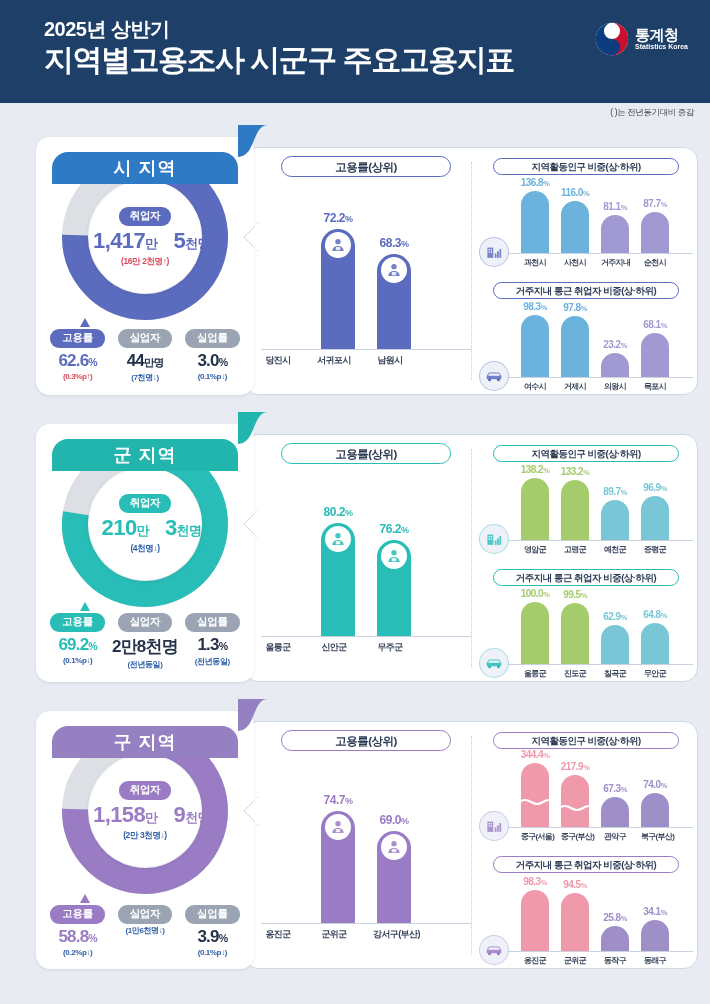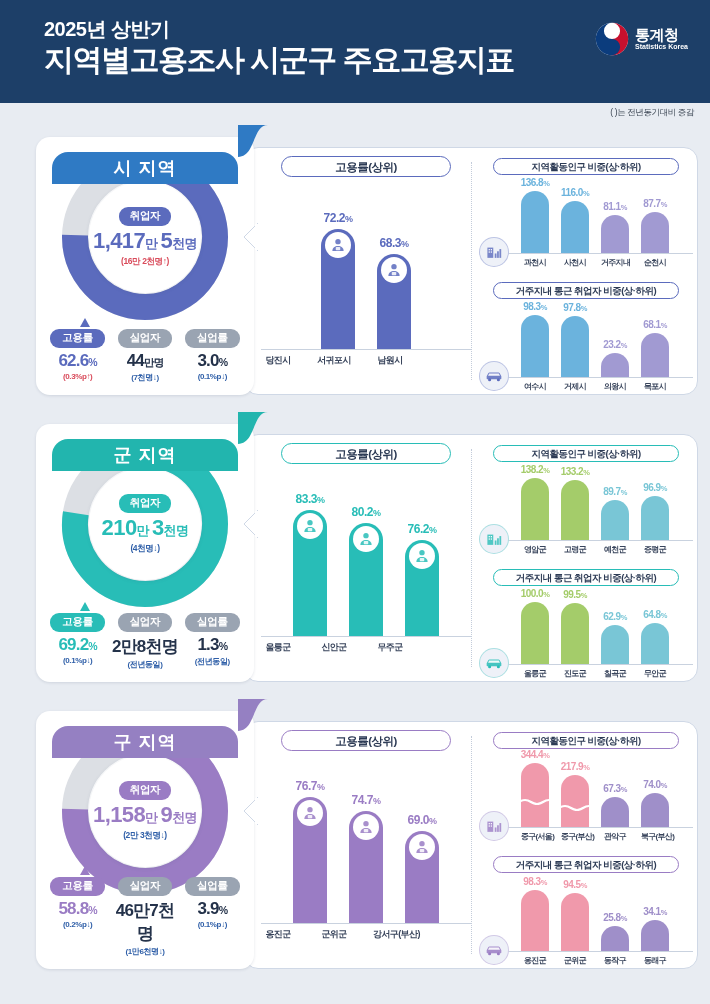--- a/index.html
+++ b/index.html
@@ -133,21 +133,21 @@
     font-size: 10.5px;
     font-weight: bold;
     letter-spacing: -0.3px;
   }
   .donut-big {
     font-size: 13px;
     font-weight: bold;
     letter-spacing: -0.6px;
     white-space: nowrap;
   }
-  .donut-big .n { font-size: 22px; }
+  .donut-big .n { font-size: 22px; margin-left: 13px; }
   .donut-delta {
     font-size: 8.5px;
     font-weight: bold;
     letter-spacing: -0.4px;
     color: #2f5fa8;
     white-space: nowrap;
   }
   .donut-delta.up { color: #d94a5a; }
 
   
@@ -489,32 +489,20 @@
     <div class="section">
       <div class="sec-tab-ear"><svg viewBox="0 0 30 32" width="30" height="32">
           <path d="M0 0h30c-16 0-12 32-30 32z" fill="#22b5ae"></path>
         </svg></div>
       <div class="sec-tab" style="background:#22b5ae">군 지역</div>
       <div class="right-card">
         <div class="panel-left">
           <div class="cap-pill cap-main" style="border-color:#28bdb7">고용률(상위)</div>
           <div class="bars bars-main">
             <div class="bar-col">
-              <div class="bar-val" style="color:#28bdb7;bottom:130px">83.3<span class="pc">%</span></div>
-              <div class="bar-rect" style="height:126px;background:#28bdb7">
-                <span class="bar-icon">
-                  <svg viewBox="0 0 24 24" width="18" height="18">
-                    <circle cx="12" cy="7.5" r="3.6" fill="#28bdb7" opacity=".85"></circle>
-                    <path d="M4.5 20c0-4.2 3.4-6.6 7.5-6.6s7.5 2.4 7.5 6.6z" fill="#28bdb7" opacity=".85"></path>
-                    <rect x="9" y="14.5" width="6" height="4.5" rx="1" fill="#ffffff" opacity=".85"></rect>
-                  </svg>
-                </span>
-              </div>
-            </div>
-            <div class="bar-col">
               <div class="bar-val" style="color:#28bdb7;bottom:117px">80.2<span class="pc">%</span></div>
               <div class="bar-rect" style="height:113px;background:#28bdb7">
                 <span class="bar-icon">
                   <svg viewBox="0 0 24 24" width="18" height="18">
                     <circle cx="12" cy="7.5" r="3.6" fill="#28bdb7" opacity=".85"></circle>
                     <path d="M4.5 20c0-4.2 3.4-6.6 7.5-6.6s7.5 2.4 7.5 6.6z" fill="#28bdb7" opacity=".85"></path>
                     <rect x="9" y="14.5" width="6" height="4.5" rx="1" fill="#ffffff" opacity=".85"></rect>
                   </svg>
                 </span>
               </div>
@@ -646,32 +634,20 @@
     <div class="section">
       <div class="sec-tab-ear"><svg viewBox="0 0 30 32" width="30" height="32">
           <path d="M0 0h30c-16 0-12 32-30 32z" fill="#9580c2"></path>
         </svg></div>
       <div class="sec-tab" style="background:#9580c2">구 지역</div>
       <div class="right-card">
         <div class="panel-left">
           <div class="cap-pill cap-main" style="border-color:#9a7cc4">고용률(상위)</div>
           <div class="bars bars-main">
             <div class="bar-col">
-              <div class="bar-val" style="color:#9a7cc4;bottom:130px">76.7<span class="pc">%</span></div>
-              <div class="bar-rect" style="height:126px;background:#9a7cc4">
-                <span class="bar-icon">
-                  <svg viewBox="0 0 24 24" width="18" height="18">
-                    <circle cx="12" cy="7.5" r="3.6" fill="#9a7cc4" opacity=".85"></circle>
-                    <path d="M4.5 20c0-4.2 3.4-6.6 7.5-6.6s7.5 2.4 7.5 6.6z" fill="#9a7cc4" opacity=".85"></path>
-                    <rect x="9" y="14.5" width="6" height="4.5" rx="1" fill="#ffffff" opacity=".85"></rect>
-                  </svg>
-                </span>
-              </div>
-            </div>
-            <div class="bar-col">
               <div class="bar-val" style="color:#9a7cc4;bottom:116px">74.7<span class="pc">%</span></div>
               <div class="bar-rect" style="height:112px;background:#9a7cc4">
                 <span class="bar-icon">
                   <svg viewBox="0 0 24 24" width="18" height="18">
                     <circle cx="12" cy="7.5" r="3.6" fill="#9a7cc4" opacity=".85"></circle>
                     <path d="M4.5 20c0-4.2 3.4-6.6 7.5-6.6s7.5 2.4 7.5 6.6z" fill="#9a7cc4" opacity=".85"></path>
                     <rect x="9" y="14.5" width="6" height="4.5" rx="1" fill="#ffffff" opacity=".85"></rect>
                   </svg>
                 </span>
               </div>
@@ -796,18 +772,18 @@
         <div class="donut-wrap"><svg viewBox="0 0 168 168" width="168" height="168">
             <circle cx="84" cy="84" r="70" fill="none" stroke="#dcdfe4" stroke-width="26"></circle>
             <circle cx="84" cy="84" r="70" fill="none" stroke="#9a7cc4" stroke-width="26" stroke-dasharray="316.6725394818511 123.1504320207199" stroke-linecap="butt" transform="rotate(-78 84 84)"></circle>
           </svg><div class="donut-center">
             <span class="pill-label" style="background:#9a7cc4">취업자</span>
             <div class="donut-big" style="color:#9a7cc4"><span class="n">1,158</span>만 <span class="n">9</span>천명</div>
             <div class="donut-delta ">(2만 3천명↓)</div>
           </div></div>
         <div class="stats">
           <div class="stat"><span class="stat-pointer" style="border-bottom:9px solid #9a7cc4"></span><span class="stat-tag " style="background:#9a7cc4">고용률</span><div class="stat-val accent" style="color:#9a7cc4">58.8<span class="sm">%</span></div><div class="stat-delta ">(0.2%p↓)</div></div>
-          <div class="stat"><span class="stat-tag grey" style="">실업자</span><div class="stat-val" style="">46만7천명</div><div class="stat-delta ">(1만6천명↓)</div></div>
+          <div class="stat"><span class="stat-tag grey" style="">실업자</span><div class="stat-delta ">(1만6천명↓)</div></div>
           <div class="stat"><span class="stat-tag grey" style="">실업률</span><div class="stat-val" style="">3.9<span class="sm">%</span></div><div class="stat-delta ">(0.1%p↓)</div></div>
         </div>
       </div>
     </div>
   </div>
 
 </body></html>

